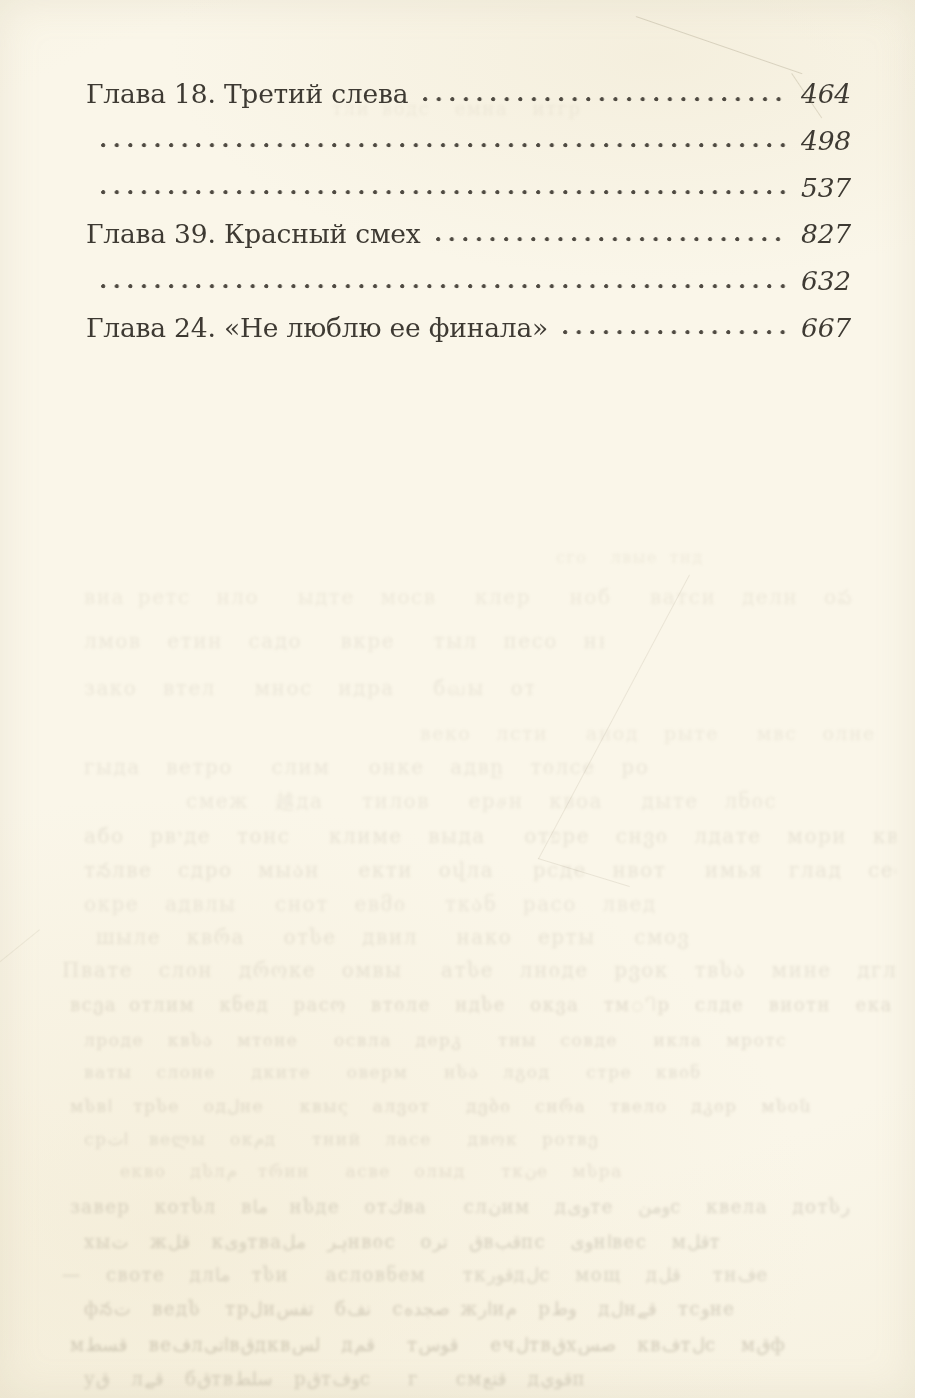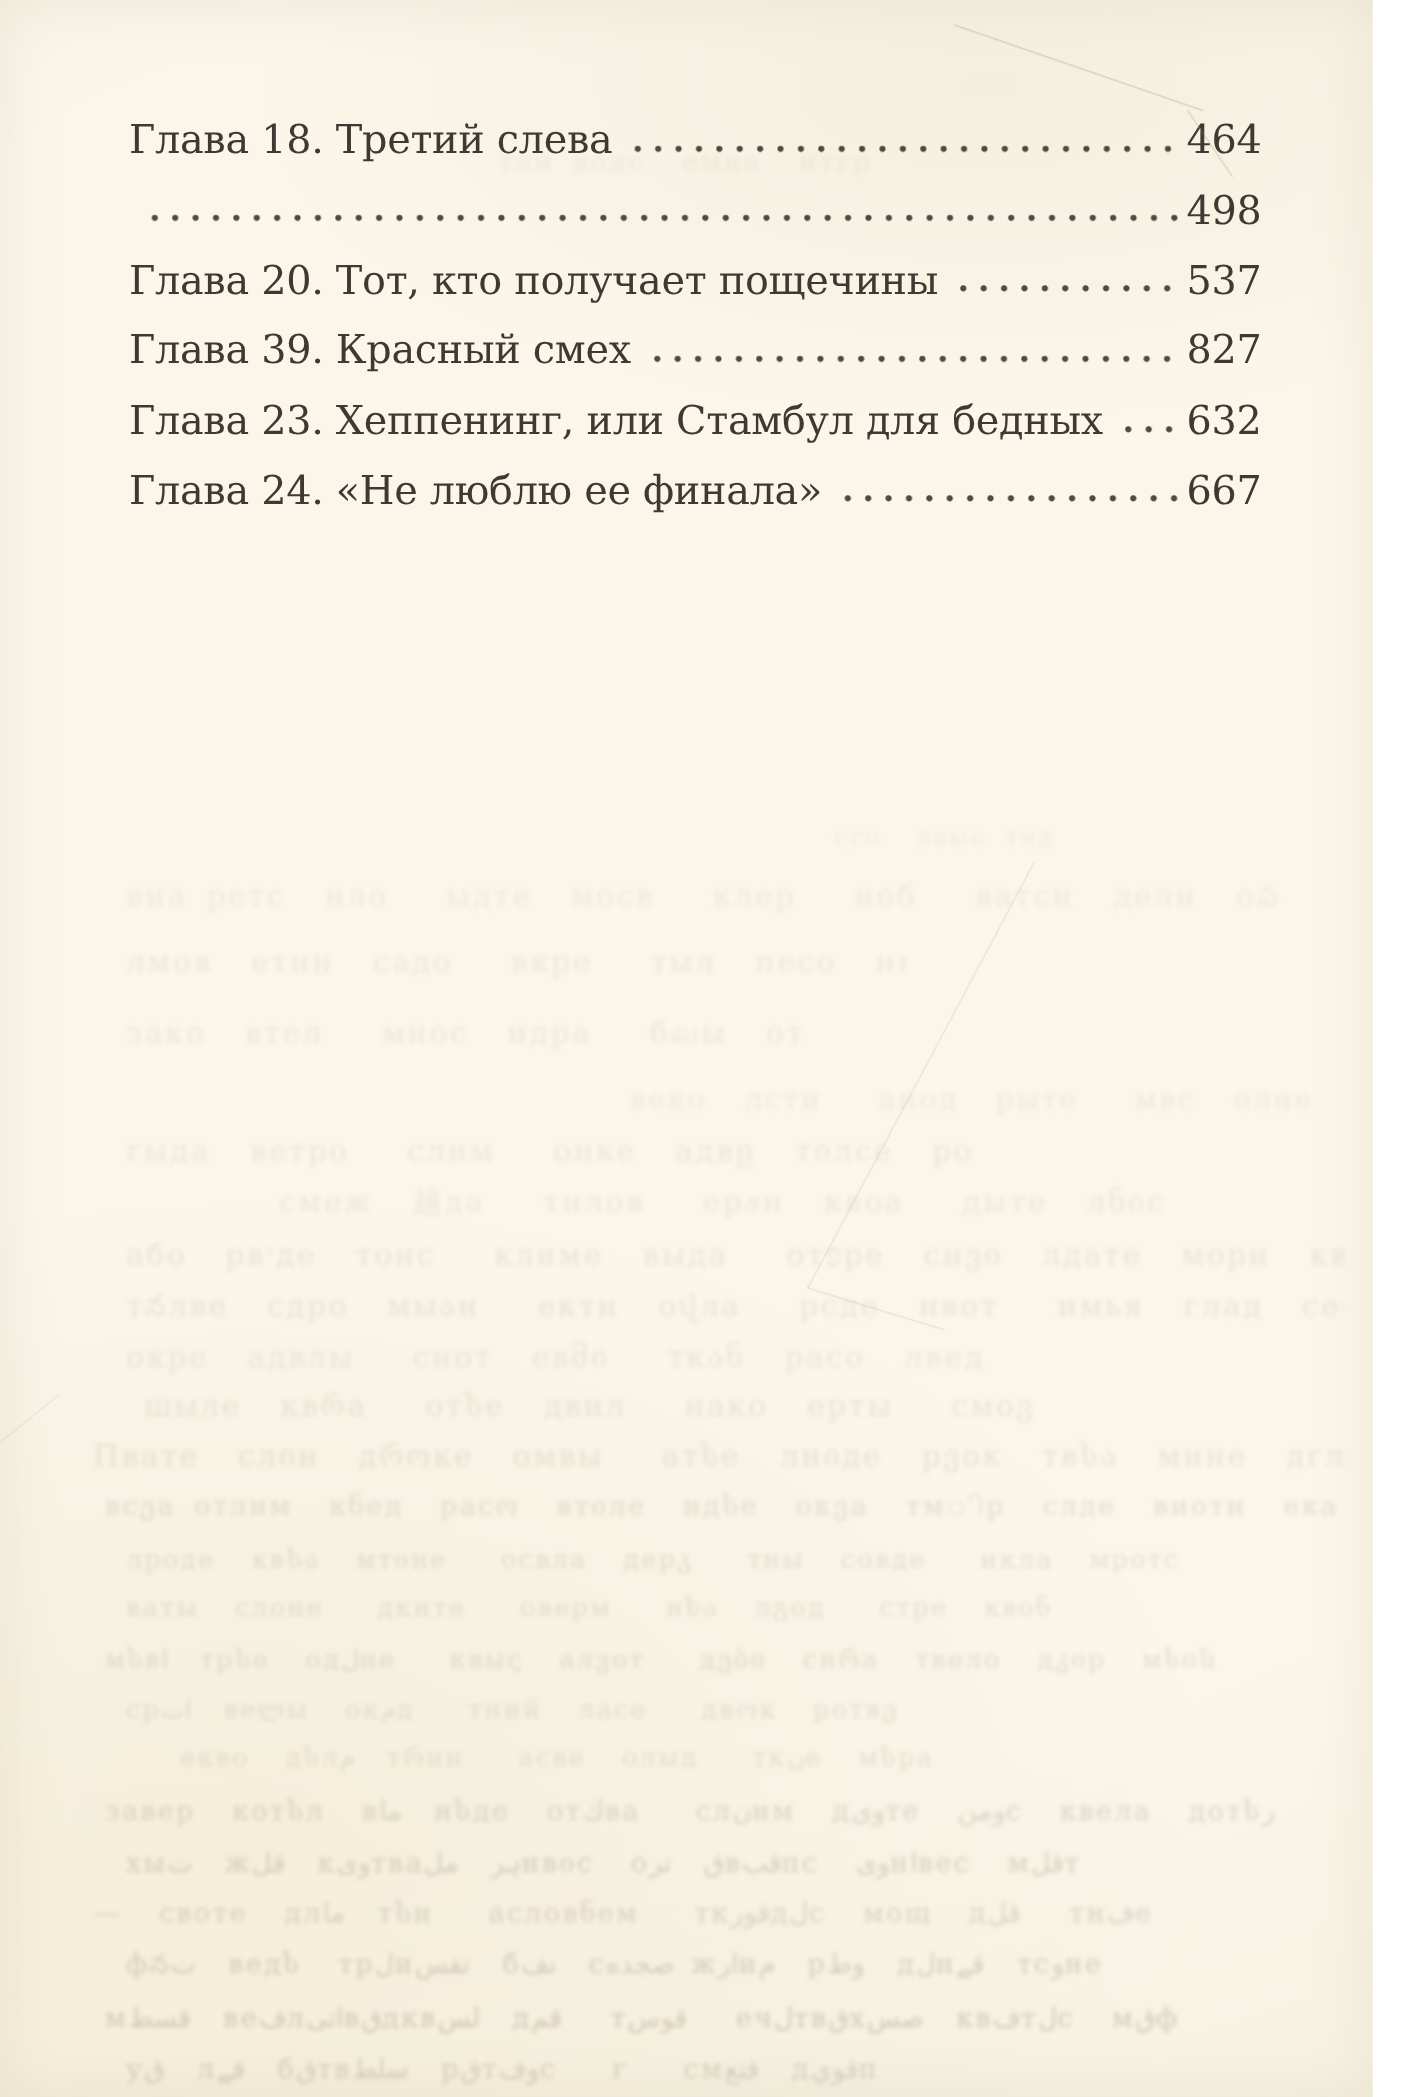--- a/index.html
+++ b/index.html
@@ -26,21 +26,21 @@
     letter-spacing: -0.2px;
   }
   .toc-label { white-space: nowrap; }
   .toc-leader {
     flex: 1 1 auto; min-width: 30px; margin-left: 9px; margin-right: 4px;
     background-image: radial-gradient(circle at 2.2px 2.2px, rgba(64,59,51,0.92) 1.7px, rgba(64,59,51,0) 2.4px);
     background-size: 13.6px 33px;
     background-position: 6px 19.5px;
     background-repeat: repeat-x;
   }
-  .toc-page { flex: 0 0 60px; text-align: left; white-space: nowrap; }
+  .toc-page { flex: 0 0 60px; text-align: right; white-space: nowrap; font-style: italic; }
   
   .bleed-layer { position: absolute; inset: 0; pointer-events: none; }
   .bleed-line {
     position: absolute; white-space: pre; overflow: hidden;
     letter-spacing: 1.5px; word-spacing: 5px;
     filter: blur(1.4px);
     font-family: "DejaVu Serif", "Liberation Serif", serif;
   }
   
   .crease {
@@ -56,31 +56,29 @@
       <div class="toc-row">
         <span class="toc-label">Глава 18. Третий слева</span>
         <span class="toc-leader"></span>
         <span class="toc-page">464</span>
       </div>
       <div class="toc-row">
         <span class="toc-leader"></span>
         <span class="toc-page">498</span>
       </div>
       <div class="toc-row">
-        <span class="toc-label">Глава 20. Тот, кто получает пощечины</span>
         <span class="toc-leader"></span>
         <span class="toc-page">537</span>
       </div>
       <div class="toc-row">
         <span class="toc-label">Глава 39. Красный смех</span>
         <span class="toc-leader"></span>
         <span class="toc-page">827</span>
       </div>
       <div class="toc-row">
-        <span class="toc-label">Глава 23. Хеппенинг, или Стамбул для бедных</span>
         <span class="toc-leader"></span>
         <span class="toc-page">632</span>
       </div>
       <div class="toc-row">
         <span class="toc-label">Глава 24. «Не люблю ее финала»</span>
         <span class="toc-leader"></span>
         <span class="toc-page">667</span>
       </div>
     </div>
   <div class="bleed-layer">

